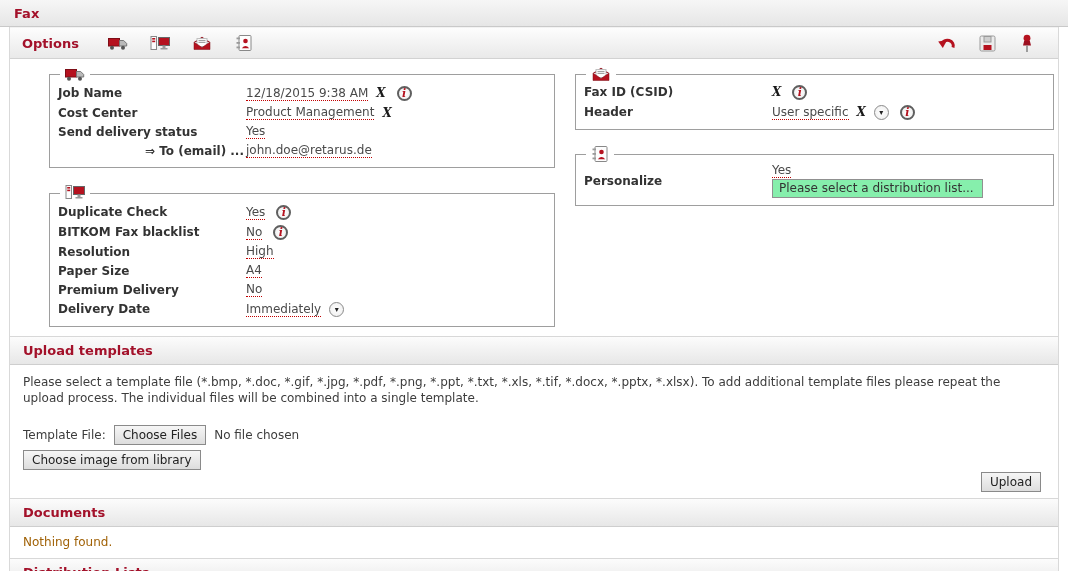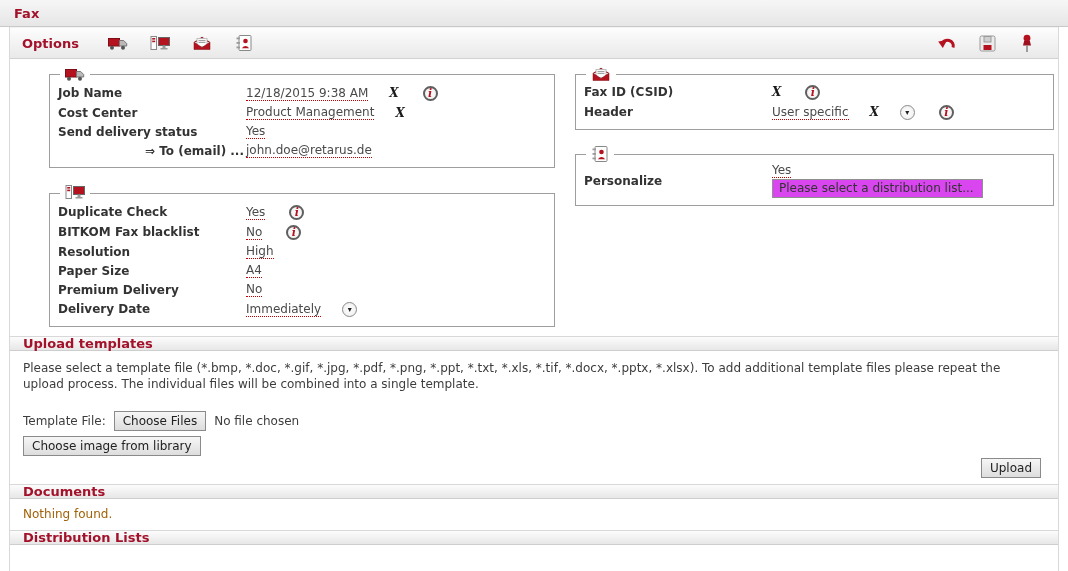--- a/index.html
+++ b/index.html
@@ -65,21 +65,21 @@
     background: #fff;
   }
   fieldset legend { padding: 0 5px; margin-left: 2px; line-height: 0; }
   .fs2 { margin-top: 17px; }
   .fs4 { margin-top: 16px; }
 
   .frow { display: flex; align-items: center; min-height: 19px; }
   .frow.tall { min-height: 20px; }
   .flabel { width: 188px; font-weight: bold; color: #333; flex: none; }
   .flabel.to-label { text-align: right; padding-right: 2px; }
-  .fvalue { display: flex; align-items: center; gap: 21px; }
+  .fvalue { display: flex; align-items: center; gap: 8px; }
   .val {
     color: #4a4a4a;
     border-bottom: 1px dotted #c00000;
     line-height: 14px;
     cursor: pointer;
   }
   .xmark {
     font-weight: bold; font-style: italic; color: #1a1a1a;
     font-family: "DejaVu Serif", serif; font-size: 12px; cursor: pointer;
   }
@@ -92,30 +92,30 @@
   .icircle.info {
     border: 2px solid #5f5f5f;
     font-family: "DejaVu Serif", serif;
     font-style: italic; font-weight: bold; font-size: 11px; color: #b5121f;
     margin-left: 3px;
   }
   .icircle.dd { border: 1px solid #8a8a8a; font-size: 8px; color: #222; }
   .stackval { display: flex; flex-direction: column; align-items: flex-start; }
   .graybox {
     margin-top: 1px;
-    background: #d946ef;
+    background: #86efac;
     border: 1px solid #909090;
     color: #333;
     padding: 1px 8px 2px 6px;
     cursor: default;
   }
 
   
   .secbar {
-    height: 15px;
+    height: 29px;
     background: linear-gradient(#fcfcfc, #e7e7e7);
     border-top: 1px solid #d8d8d8;
     border-bottom: 1px solid #cecece;
     display: flex; align-items: center;
     padding: 0 13px;
   }
   .secbar .sectitle { font-size: 13px; font-weight: bold; color: #a3112a; }
   .bar-upload { margin-top: 9px; }
 
   .desc {

